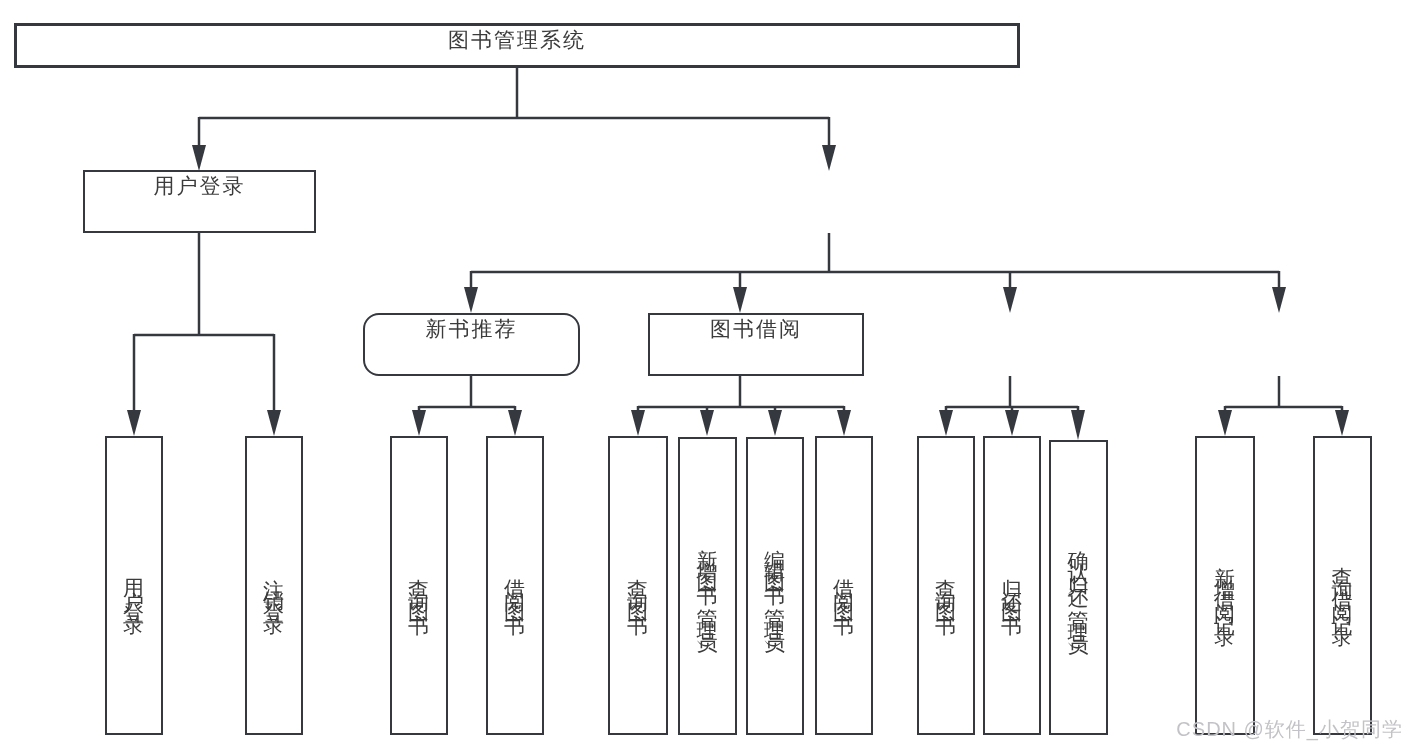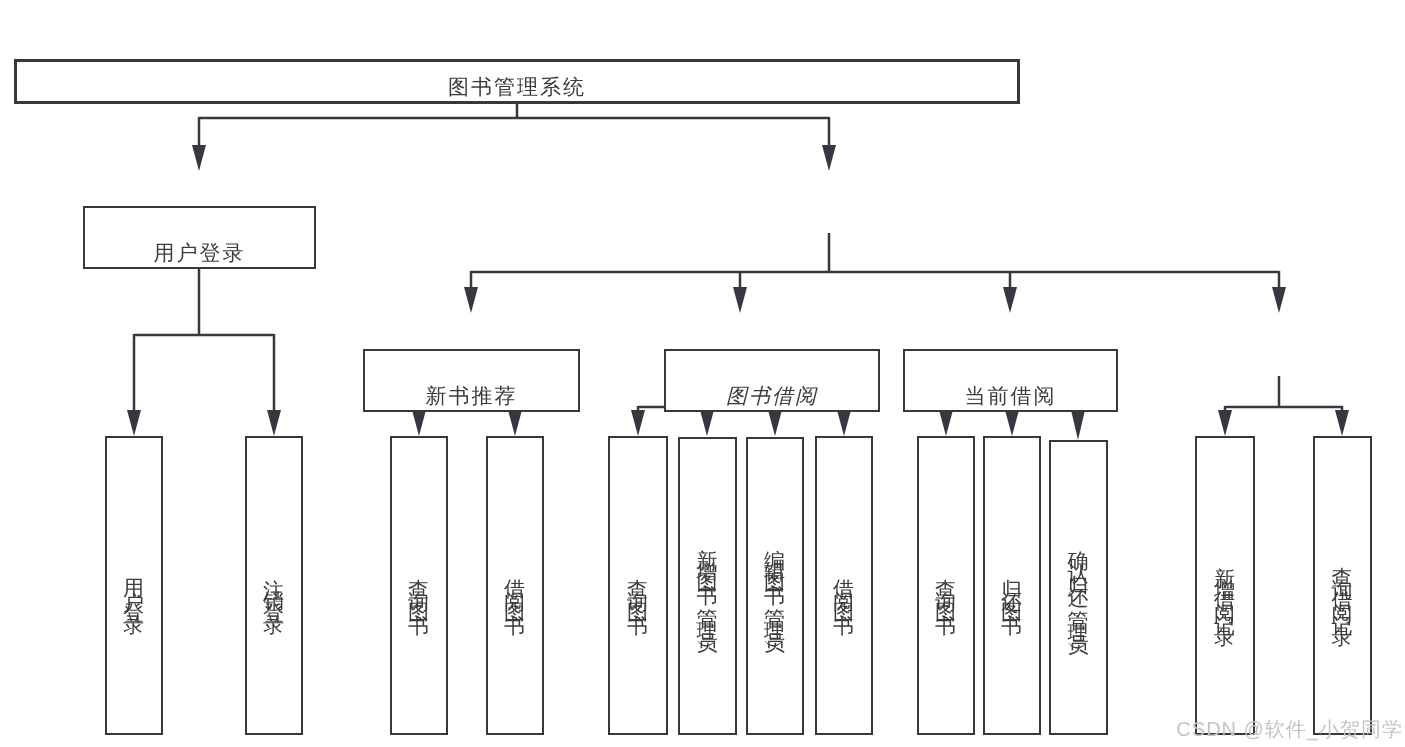--- a/index.html
+++ b/index.html
@@ -14,27 +14,26 @@
     position:absolute; left:0; top:0;
     width:1405px; height:747px;
     z-index:1;
   }
   svg.connectors line { stroke:#35393f; stroke-width:2.5; }
   svg.connectors polygon { fill:#35393f; stroke:none; }
   .box {
     position:absolute;
     border:2px solid #35393f;
     background:#ffffff;
-    display:flex; align-items:flex-end; justify-content:center;
+    display:flex; align-items:flex-start; justify-content:center;
     font-size:21px; color:#3b3b3b;
     letter-spacing:2px;
     z-index:2;
     box-sizing:border-box;
     text-align:center;
-    margin-top:36px;
   }
   .box.root { border-width:3px; }
   .vbox {
     position:absolute;
     border:2px solid #35393f;
     background:#ffffff;
     display:flex; align-items:center; justify-content:center;
     z-index:2;
     box-sizing:border-box;
   }
@@ -124,28 +123,25 @@
   </svg>
 
   <div class="box root" style="left:14px; top:23px; width:1006px; height:45px;">
     <span>图书管理系统</span>
   </div>
 
   <div class="box" style="left:83px; top:170px; width:233px; height:63px;">
     <span>用户登录</span>
   </div>
 
-  <div class="box" style="left:363px; top:313px; width:217px; height:63px;">
+  <div class="box" style="left:363px; top:313px; width:217px; height:63px;border-radius:16px;">
     <span>新书推荐</span>
   </div>
-  <div class="box" style="left:664px; top:313px; width:216px; height:63px;font-style:italic;">
+  <div class="box" style="left:648px; top:313px; width:216px; height:63px;">
     <span>图书借阅</span>
-  </div>
-  <div class="box" style="left:903px; top:313px; width:215px; height:63px;">
-    <span>当前借阅</span>
   </div>
 
   <div class="vbox" style="left:105px; top:436px; width:58px; height:299px;">
     <span class="vtext">用户登录</span>
   </div>
   <div class="vbox" style="left:245px; top:436px; width:58px; height:299px;">
     <span class="vtext">注销登录</span>
   </div>
 
   <div class="vbox" style="left:390px; top:436px; width:58px; height:299px;">

